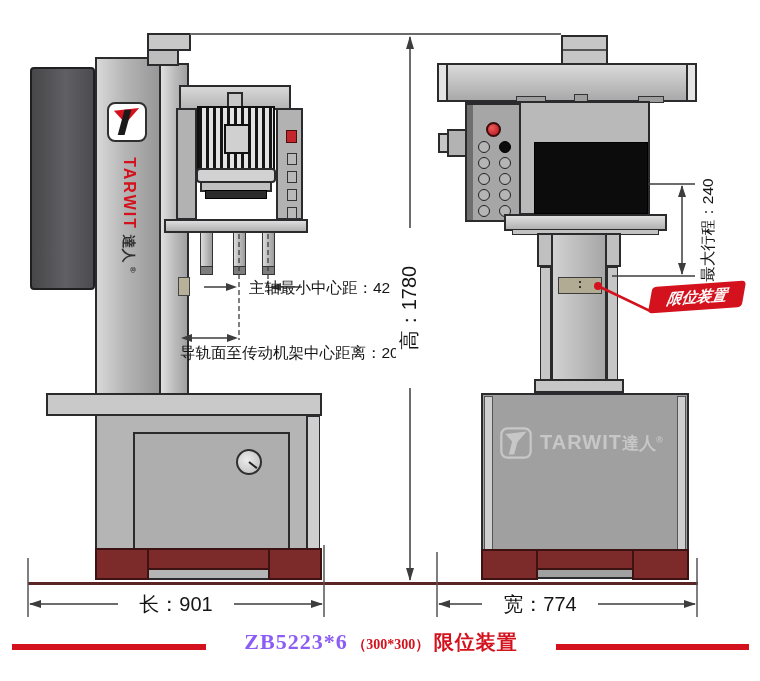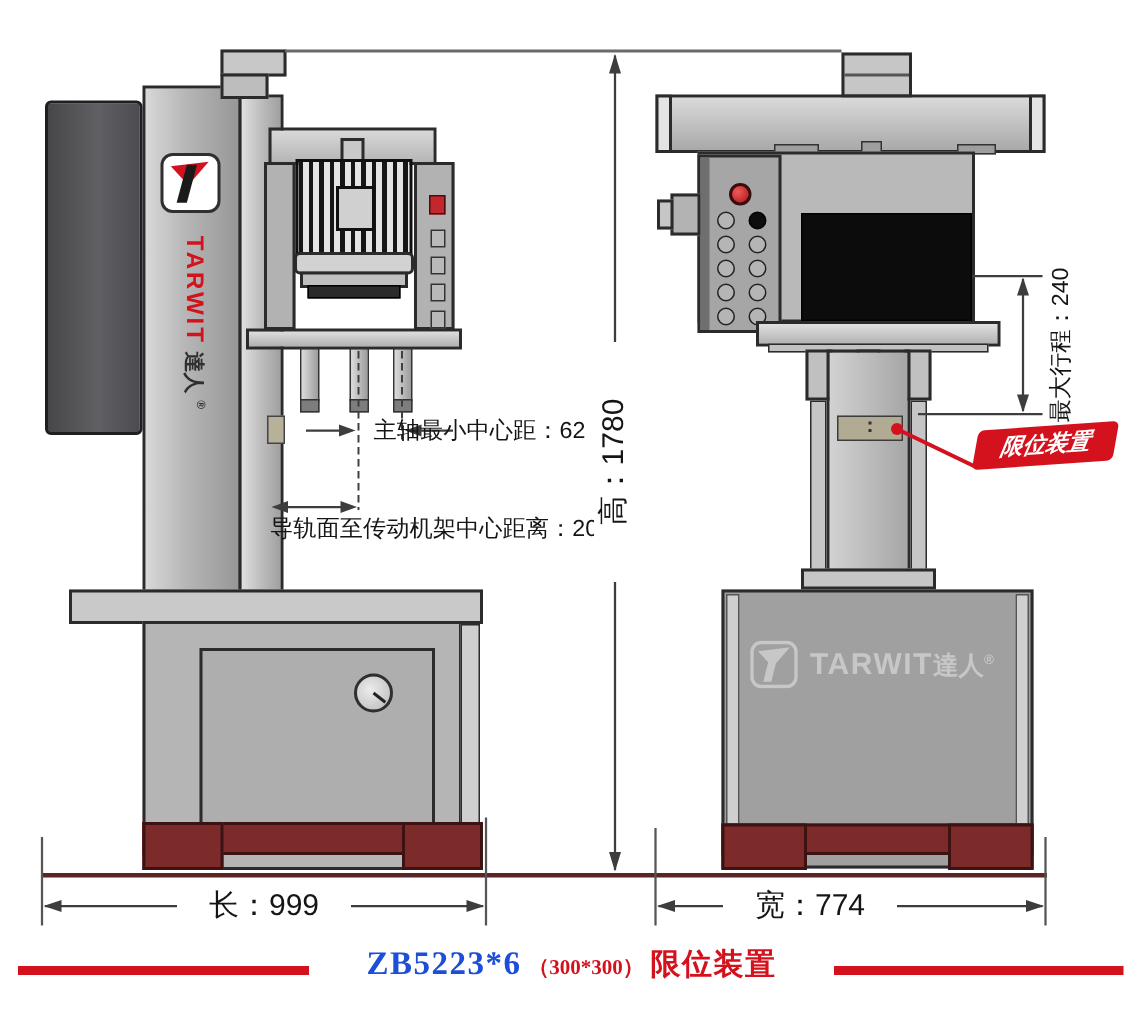--- a/index.html
+++ b/index.html
@@ -12,21 +12,21 @@
   .circ{border-radius:50%;}
   #dimsvg{position:absolute;left:0;top:0;z-index:5;pointer-events:none;}
   .machines{position:absolute;left:0;top:0;width:760px;height:681px;z-index:1;}
   .callout{position:absolute;z-index:7;background:#d3121e;color:#fff;text-align:center;
            font:italic bold 15px/26px "Liberation Sans","DejaVu Sans",sans-serif;
            border-radius:4px;transform:rotate(-4deg) skewX(-14deg);}
   .rot-ccw{transform:rotate(-90deg);}
   .rot-cw{transform:rotate(90deg);}
   .dimlabel{background:#fff;text-align:center;}
   .titlebar{position:absolute;background:#d3121e;height:6px;z-index:6;}
-  .title-model{font:bold 22px "Liberation Serif","DejaVu Serif",serif;color:#1d4ed8;letter-spacing:1px;}
+  .title-model{font:bold 22px "Liberation Serif","DejaVu Serif",serif;color:#8b5cf6;letter-spacing:1px;}
   .title-spec{font:bold 14px "Liberation Serif","DejaVu Serif",serif;color:#d3121e;}
   .title-name{font:bold 20px "Liberation Sans","DejaVu Sans",sans-serif;color:#d3121e;letter-spacing:1px;}
   .brandname{font:bold 16px "Liberation Sans","DejaVu Sans",sans-serif;color:#d3121e;letter-spacing:2px;}
   .brandcn{font:bold 14px "Liberation Sans","DejaVu Sans",sans-serif;color:#2f2f2f;}
   .brandreg{font:bold 8px "Liberation Sans","DejaVu Sans",sans-serif;color:#2f2f2f;vertical-align:super;}
   .baselogo-name{font:bold 20px "Liberation Sans","DejaVu Sans",sans-serif;color:#c7c7c7;letter-spacing:1px;}
   .baselogo-cn{font:bold 17px "Liberation Sans","DejaVu Sans",sans-serif;color:#c7c7c7;}
   .baselogo-reg{font:bold 9px "Liberation Sans","DejaVu Sans",sans-serif;color:#c7c7c7;vertical-align:super;}
 </style>
 </head>
@@ -225,25 +225,25 @@
       <polygon points="311,600 311,608 323,604" stroke="none"></polygon>
     </g>
 
     <g stroke="#3d3d3d" fill="#3d3d3d">
       <line x1="439" y1="604" x2="695" y2="604" stroke-width="1.5"></line>
       <polygon points="450,600 450,608 438,604" stroke="none"></polygon>
       <polygon points="684,600 684,608 696,604" stroke="none"></polygon>
     </g>
   </svg>
 
-  <div class="L" style="left:249px;top:278px;">主轴最小中心距：62</div>
+  <div class="L" style="left:249px;top:278px;">主轴最小中心距：42</div>
   <div class="L" style="left:180px;top:343px;">导轨面至传动机架中心距离：200</div>
   <div class="L rot-ccw dimlabel" style="left:329px;top:295px;width:160px;height:26px;line-height:26px;font-size:20px;">高：1780</div>
   <div class="L rot-ccw dimlabel" style="left:633px;top:219px;width:150px;height:22px;line-height:22px;">最大行程：240</div>
-  <div class="L dimlabel" style="left:118px;top:592px;width:116px;font-size:20px;">长：999</div>
+  <div class="L dimlabel" style="left:118px;top:592px;width:116px;font-size:20px;">长：901</div>
   <div class="L dimlabel" style="left:482px;top:592px;width:116px;font-size:20px;">宽：774</div>
 
   <div class="callout" style="left:650px;top:284px;width:94px;height:26px;">限位装置</div>
 
   <div class="titlebar" style="left:12px;top:644px;width:194px;"></div>
   <div class="titlebar" style="left:556px;top:644px;width:193px;"></div>
   <div class="N" style="left:186px;top:629px;width:390px;text-align:center;z-index:6;white-space:nowrap;">
     <span class="title-model">ZB5223*6</span>
     <span class="title-spec">（300*300）</span>
     <span class="title-name">限位装置</span>

